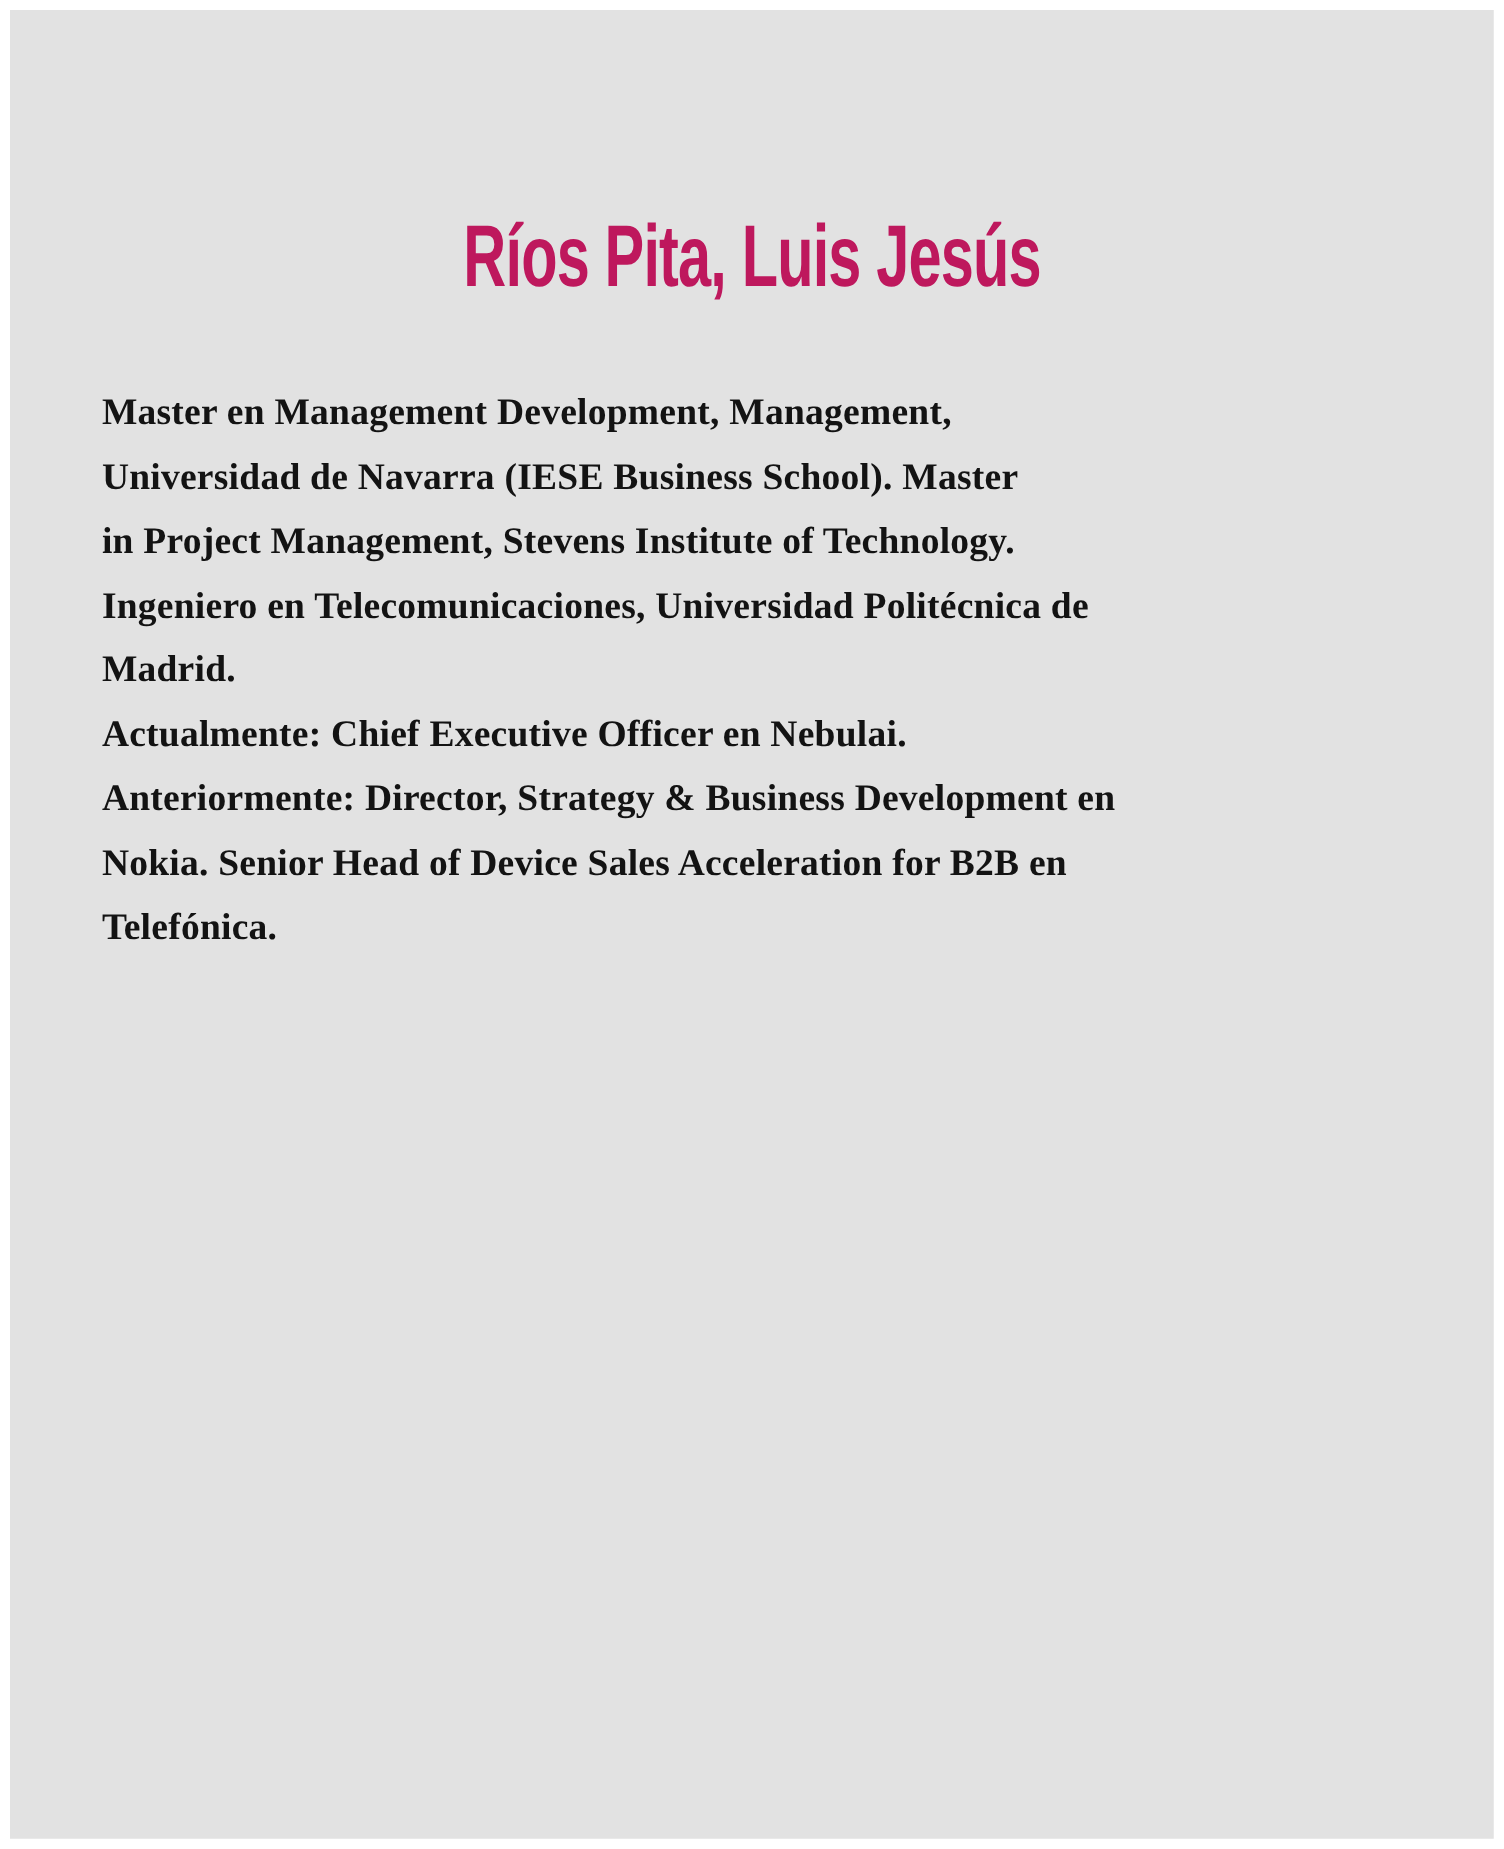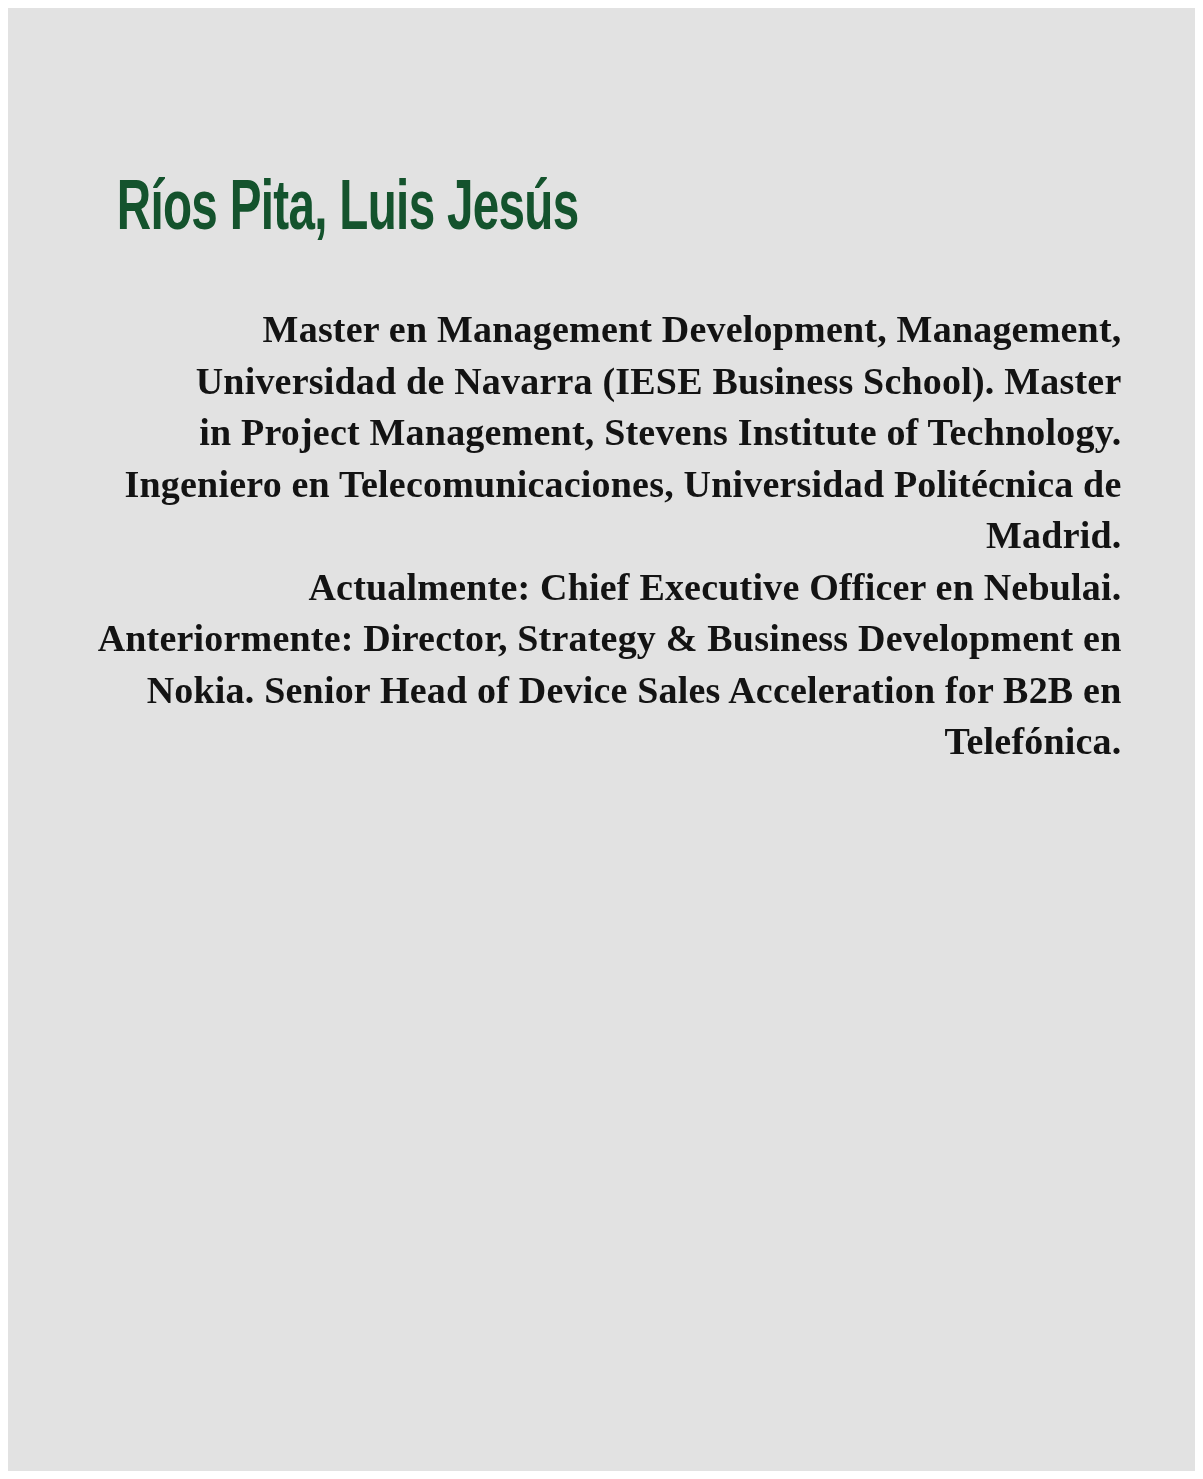--- a/index.html
+++ b/index.html
@@ -18,43 +18,44 @@
     position: absolute;
     left: 8px;
     top: 8px;
     right: 8px;
     bottom: 8px;
     background: #e2e2e2;
   }
   .title {
     margin: 0;
     padding-top: 162px;
+    text-align: center;
     font-family: "Liberation Sans", sans-serif;
     font-weight: 700;
     font-size: 70px;
     line-height: 70px;
-    color: #14532d;
+    color: #be185d;
     white-space: nowrap;
   }
   .title-inner {
     display: inline-block;
     transform: scaleX(0.68);
     transform-origin: 50% 50%;
     letter-spacing: -1px;
   }
   .bio {
     margin: 64px auto 0 auto;
     max-width: 1040px;
     font-family: "Liberation Serif", "DejaVu Serif", serif;
     font-weight: 700;
-    font-size: 38px;
+    font-size: 30px;
     line-height: 51.5px;
     letter-spacing: 0.2px;
     color: #131313;
-    text-align: right;
+    text-align: left;
     white-space: pre-line;
   }
 </style>
 </head>
 <body>
 
 <div class="canvas">
   <div class="card">
     <h1 class="title"><span class="title-inner">Ríos Pita, Luis Jesús</span></h1>
     <div class="bio">Master en Management Development, Management,

